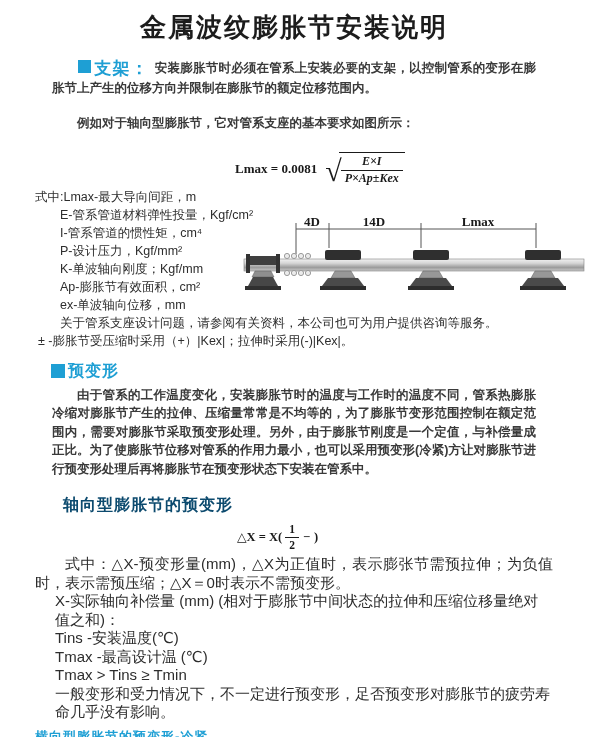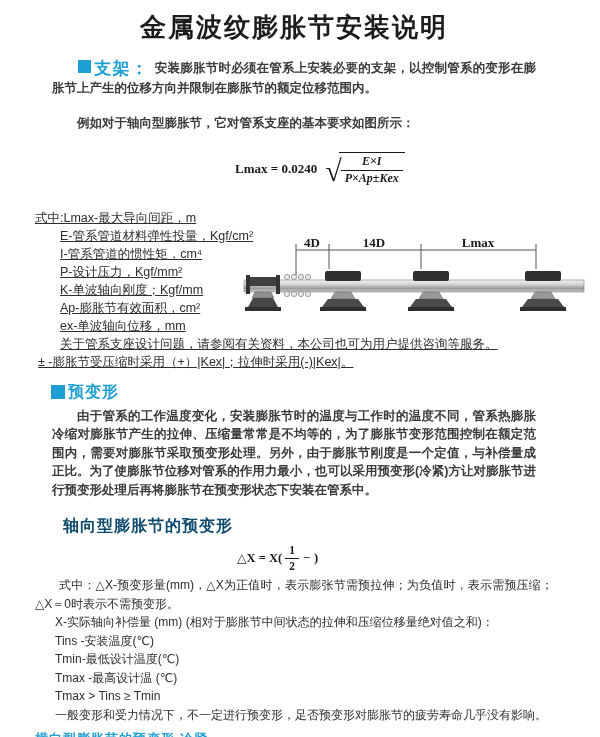--- a/index.html
+++ b/index.html
@@ -47,21 +47,21 @@
   }
   .formula .ital{font-style:italic;font-weight:600;}
   .f1{margin:5px 0 0 200px;height:38px;display:flex;align-items:center;}
   .frac{display:inline-block;text-align:center;vertical-align:middle;line-height:1.1;}
   .frac .num{display:block;border-bottom:1px solid #1a1a1a;padding:0 4px 1px 4px;}
   .frac .den{display:block;padding:1px 4px 0 4px;}
   .sqrt{display:inline-flex;align-items:center;margin-left:8px;}
   .radical{font-size:30px;font-weight:400;line-height:1;margin-right:-3px;transform:translateY(2px);}
   .sqrt-body{border-top:1.6px solid #1a1a1a;padding:2px 2px 0 2px;font-size:12px;}
   
-  .defs-wrap{position:relative;margin-top:21px;text-decoration:underline;}
+  .defs-wrap{position:relative;margin-top:0;}
   .def{
     margin:0;font-size:12.5px;line-height:18px;
     font-weight:400;color:#2d2d2d;
   }
   .def-intro{padding-left:0;}
   .def-item{padding-left:25px;}
   .def-pm{padding-left:3px;}
   .def-consult{text-indent:2em;}
   .diagram{position:absolute;top:26px;left:208px;width:356px;height:100px;}
   .dim-label{font-family:"Liberation Serif","DejaVu Serif",serif;font-weight:700;font-size:13px;fill:#1a1a1a;}
@@ -70,21 +70,21 @@
   .sec2-head .blue-sq{width:14px;height:14px;vertical-align:-2px;}
   .sec2-title{color:#1e9fd4;font-size:16px;font-weight:700;letter-spacing:1px;}
   .body-para{margin-top:3px;}
   .sub-blue{
     margin:7px 0 0 0;padding-left:28px;
     color:#0c4a6e;font-size:16px;font-weight:700;letter-spacing:1px;
   }
   .f2{margin:3px 0 0 202px;height:36px;display:flex;align-items:center;font-size:12.5px;}
   .f2 .frac{font-size:11.5px;}
   .f2 .op{margin:0 4px;}
-  .axdef{margin:0;font-size:12px;line-height:18.5px;font-weight:400;color:#2d2d2d;}
+  .axdef{margin:0;font-size:15px;line-height:18.5px;font-weight:400;color:#2d2d2d;}
   .ax-first{text-indent:2em;text-align:justify;}
   .ax-ind{padding-left:20px;}
   .head3{
     margin:6px 0 0 0;
     color:#1e9fd4;font-size:13px;font-weight:700;letter-spacing:1px;
   }
   .f3{margin:4px 0 0 210px;height:30px;display:flex;align-items:center;font-size:13px;}
   .f3 .frac{font-size:11.5px;margin:0 4px;}
 </style>
 </head>
@@ -93,21 +93,21 @@
 <div class="page">
 
   <h1 class="doc-title">金属波纹膨胀节安装说明</h1>
 
   <p class="para p-first">
     <span class="sec-inline"><span class="blue-sq"></span><span class="sec-title">支架：</span></span><span>安装膨胀节时必须在管系上安装必要的支架，以控制管系的变形在膨胀节上产生的位移方向并限制在膨胀节的额定位移范围内。</span>
   </p>
   <p class="para p-indent">例如对于轴向型膨胀节，它对管系支座的基本要求如图所示：</p>
 
   <div class="formula f1">
-    <span>Lmax = 0.0240</span>
+    <span>Lmax = 0.0081</span>
     <span class="sqrt">
       <span class="radical">√</span>
       <span class="sqrt-body">
         <span class="frac ital">
           <span class="num">E×I</span>
           <span class="den">P×Ap±Kex</span>
         </span>
       </span>
     </span>
   </div>
@@ -198,21 +198,20 @@
       <span class="num">1</span>
       <span class="den">2</span>
     </span>
     <span class="op">−</span>
     <span>)</span>
   </div>
 
   <p class="axdef ax-first">式中：△X-预变形量(mm)，△X为正值时，表示膨张节需预拉伸；为负值时，表示需预压缩；△X＝0时表示不需预变形。</p>
   <p class="axdef ax-ind">X-实际轴向补偿量 (mm) (相对于膨胀节中间状态的拉伸和压缩位移量绝对值之和)：</p>
   <p class="axdef ax-ind">Tins -安装温度(℃)</p>
-  <p class="axdef ax-ind">Tmin-最低设计温度(℃)</p>
   <p class="axdef ax-ind">Tmax -最高设计温  (℃)</p>
   <p class="axdef ax-ind">Tmax &gt; Tins ≥ Tmin</p>
   <p class="axdef ax-ind">一般变形和受力情况下，不一定进行预变形，足否预变形对膨胀节的疲劳寿命几乎没有影响。</p>
 
   <p class="head3">横向型膨胀节的预变形-冷紧</p>
 
   <div class="formula f3">
     <span>△Y =</span>
     <span class="frac">
       <span class="num">1</span>

